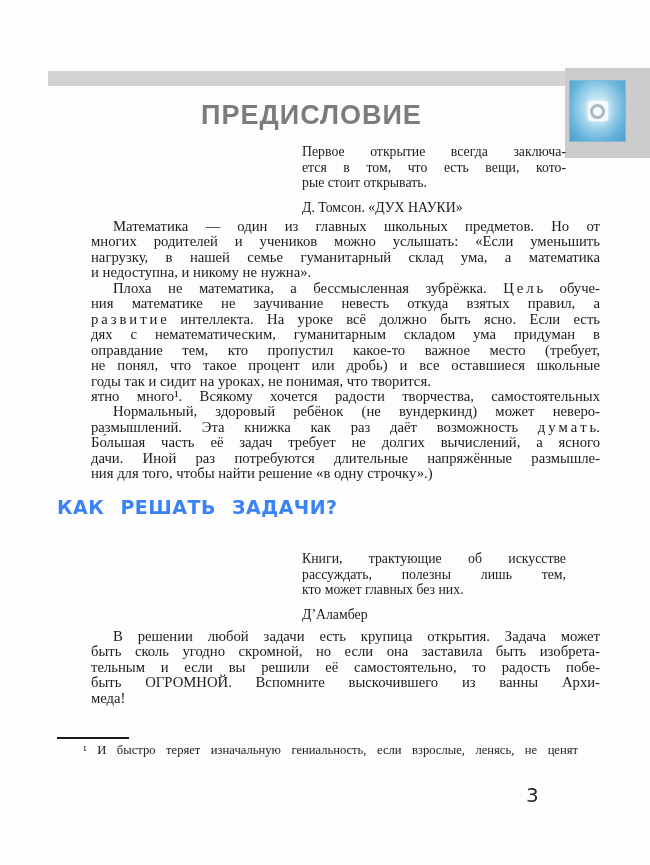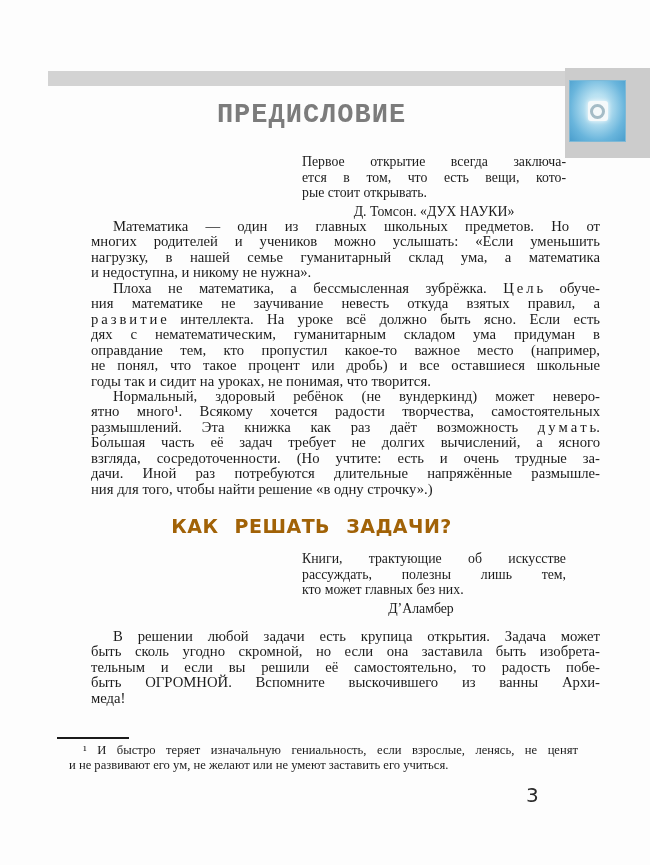--- a/index.html
+++ b/index.html
@@ -20,33 +20,33 @@
   }
   .lens-box {
     width: 20px; height: 20px; border-radius: 3px; background: #f5f9fa;
     display: flex; align-items: center; justify-content: center;
     box-shadow: 0 0 4px rgba(255,255,255,0.8);
   }
   .lens-ring { width: 9px; height: 9px; border-radius: 50%; border: 3px solid #a5bcc6; }
   
   .title {
     position: absolute; left: 57px; top: 100px; width: 509px; margin: 0;
-    text-align: center; font-family: Liberation Mono, monospace;
+    text-align: center; font-family: Liberation Sans, sans-serif;
     font-size: 27px; font-weight: 700; letter-spacing: 1px; color: #7c7c7c;
   }
   .section-title {
-    position: absolute; left: 57px; top: 515px; width: 509px; margin: 0;
-    text-align: center; font-family: "DejaVu Sans", sans-serif;
-    font-size: 19px; font-weight: 700; letter-spacing: 0.5px; word-spacing: 9px; color: #a16207;
+    position: absolute; left: 57px; top: 496px; width: 509px; margin: 0;
+    font-family: "DejaVu Sans", sans-serif;
+    font-size: 19px; font-weight: 700; letter-spacing: 0.5px; word-spacing: 9px; color: #3b82f6;
   }
   
   .epigraph { position: absolute; right: 84px; width: 264px; font-size: 13.8px; line-height: 15.6px; }
-  .ep1 { top: 154px; }
+  .ep1 { top: 144px; }
   .ep2 { top: 551px; }
-  .ep-attr { text-align: center; margin-top: 3px; }
+  .ep-attr { text-align: left; margin-top: 9px; }
   .ep-attr2 { padding-right: 26px; }
   
   .body { position: absolute; left: 57px; width: 509px; font-size: 14.7px; line-height: 15.45px; margin-left: 34px; }
   .body1 { top: 219px; }
   .body2 { top: 629px; }
   .jline { text-align: justify; text-align-last: justify; }
   .jline.last { text-align-last: left; }
   .body .para .jline.first { text-indent: 22px; }
   
   .footnote-rule { position: absolute; left: 57px; top: 737px; width: 72px; border-top: 2px solid #1b1b1b; }
@@ -89,30 +89,29 @@
         <div class="jline first">Математика — один из главных школьных предметов. Но от</div>
         <div class="jline">многих родителей и учеников можно услышать: «Если уменьшить</div>
         <div class="jline">нагрузку, в нашей семье гуманитарный склад ума, а математика</div>
         <div class="jline last">и недоступна, и никому не нужна».</div>
       </div>
     <div class="para">
         <div class="jline first">Плоха не математика, а бессмысленная зубрёжка. Ц е л ь обуче-</div>
         <div class="jline">ния математике не заучивание невесть откуда взятых правил, а</div>
         <div class="jline">р а з в и т и е интеллекта. На уроке всё должно быть ясно. Если есть</div>
         <div class="jline">дях с нематематическим, гуманитарным складом ума придуман в</div>
-        <div class="jline">оправдание тем, кто пропустил какое-то важное место (например,</div>
+        <div class="jline">оправдание тем, кто пропустил какое-то важное место (требует,</div>
         <div class="jline">не понял, что такое процент или дробь) и все оставшиеся школьные</div>
         <div class="jline last">годы так и сидит на уроках, не понимая, что творится.</div>
       </div>
     <div class="para">
+        <div class="jline">ятно много¹. Всякому хочется радости творчества, самостоятельных</div>
         <div class="jline first">Нормальный, здоровый ребёнок (не вундеркинд) может неверо-</div>
-        <div class="jline">ятно много¹. Всякому хочется радости творчества, самостоятельных</div>
         <div class="jline">размышлений. Эта книжка как раз даёт возможность д у м а т ь.</div>
         <div class="jline">Бо́льшая часть её задач требует не долгих вычислений, а ясного</div>
-        <div class="jline">взгляда, сосредоточенности. (Но учтите: есть и очень трудные за-</div>
         <div class="jline">дачи. Иной раз потребуются длительные напряжённые размышле-</div>
         <div class="jline last">ния для того, чтобы найти решение «в одну строчку».)</div>
       </div>
   </div>
 
   <h2 class="section-title">КАК РЕШАТЬ ЗАДАЧИ?</h2>
 
   <div class="epigraph ep2">
     <div class="ep-lines">
         <div class="jline first">Книги, трактующие об искусстве</div>
@@ -128,18 +127,17 @@
         <div class="jline">быть сколь угодно скромной, но если она заставила быть изобрета-</div>
         <div class="jline">тельным и если вы решили её самостоятельно, то радость побе-</div>
         <div class="jline">быть ОГРОМНОЙ. Вспомните выскочившего из ванны Архи-</div>
         <div class="jline last">меда!</div>
       </div>
   </div>
 
   <div class="footnote-rule"></div>
   <div class="footnote">
       <div class="jline first">¹ И быстро теряет изначальную гениальность, если взрослые, ленясь, не ценят</div>
-      <div class="jline last">и не развивают его ум, не желают или не умеют заставить его учиться.</div>
     </div>
 
   <div class="page-number">3</div>
 
 </div>
 
 </body></html>

